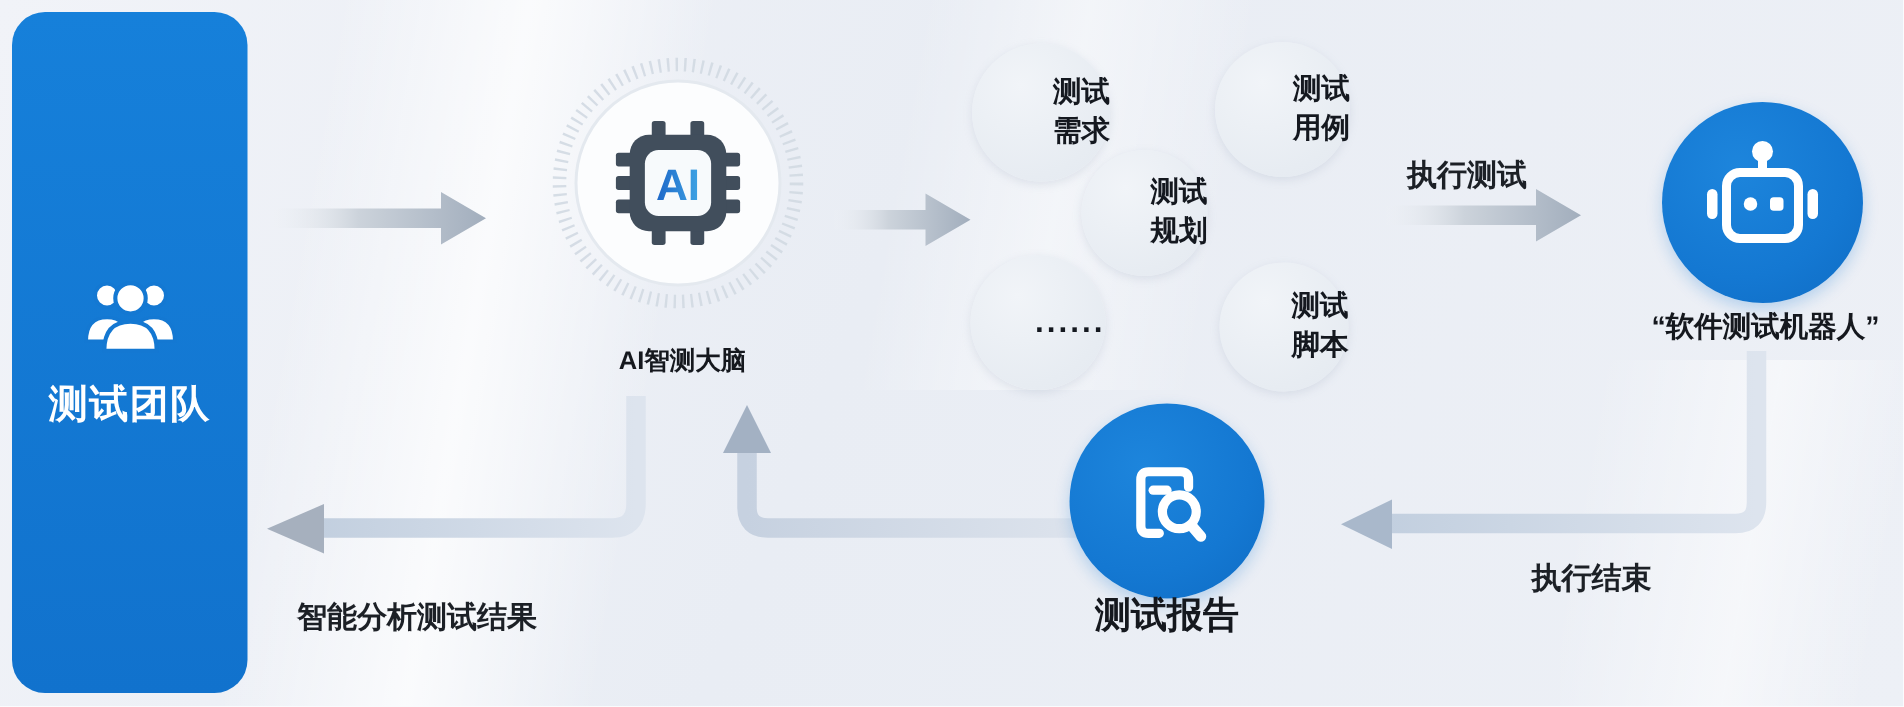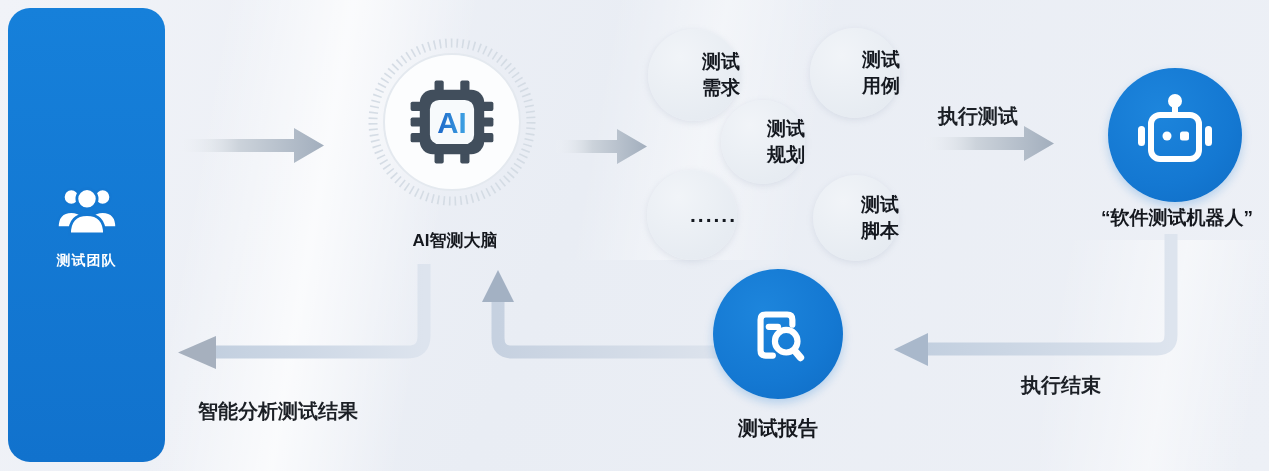--- a/index.html
+++ b/index.html
@@ -23,21 +23,21 @@
   .arrows{position:absolute;left:0;top:0;z-index:2;}
 
   .team-panel{
     position:absolute;left:8px;top:8px;width:157px;height:454px;z-index:3;
     background:linear-gradient(180deg,#1680da 0%,#1172cd 100%);
     border-radius:22px;
   }
   .team-icon{position:absolute;left:44px;top:170px;}
   .team-label{
     position:absolute;left:0;top:244px;width:157px;text-align:center;
-    color:#ffffff;font-size:14px;font-weight:700;letter-spacing:1px;
+    color:#ffffff;font-size:26px;font-weight:700;letter-spacing:1px;
   }
 
   .ai-node{position:absolute;left:362px;top:32px;width:180px;height:180px;z-index:3;}
   .node-label{
     position:absolute;z-index:4;text-align:center;
     color:#15181e;font-weight:700;font-size:17px;
   }
   .arrow-label{
     position:absolute;z-index:4;text-align:center;
     color:#1c2026;font-weight:600;font-size:20px;
@@ -178,19 +178,19 @@
   <div class="node-label" style="left:1037px;top:205px;width:280px;font-size:19px;">“软件测试机器人”</div>
 
   <div class="blue-circle report-node">
     <svg width="78" height="78" viewBox="0 0 76 76">
       <path d="M52 29 V24 Q52 19 47 19 H26 Q21 19 21 24 V54 Q21 59 26 59 H33" fill="none" stroke="#ffffff" stroke-width="6" stroke-linecap="round"></path>
       <line x1="29" y1="31" x2="38" y2="31" stroke="#ffffff" stroke-width="6" stroke-linecap="round"></line>
       <circle cx="46" cy="45" r="11" fill="none" stroke="#ffffff" stroke-width="6"></circle>
       <line x1="54" y1="54" x2="60" y2="61" stroke="#ffffff" stroke-width="7" stroke-linecap="round"></line>
     </svg>
   </div>
-  <div class="node-label" style="left:698px;top:415px;width:160px;font-size:20px;">测试报告</div>
+  <div class="node-label" style="left:698px;top:394px;width:160px;font-size:24px;">测试报告</div>
 
   <div class="arrow-label" style="left:908px;top:103px;width:140px;">执行测试</div>
   <div class="arrow-label" style="left:971px;top:372px;width:180px;">执行结束</div>
   <div class="arrow-label" style="left:158px;top:372px;width:240px;margin-top:26px;">智能分析测试结果</div>
 
 </div>
 
 </body></html>

